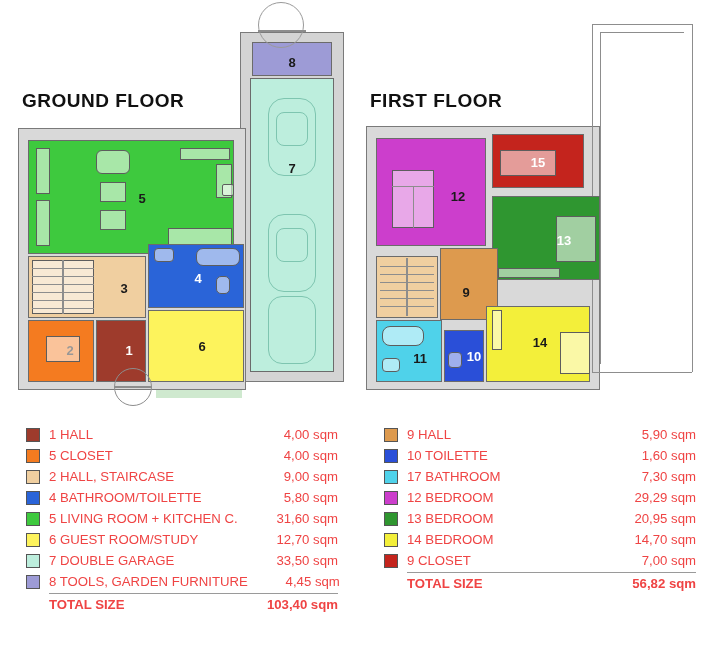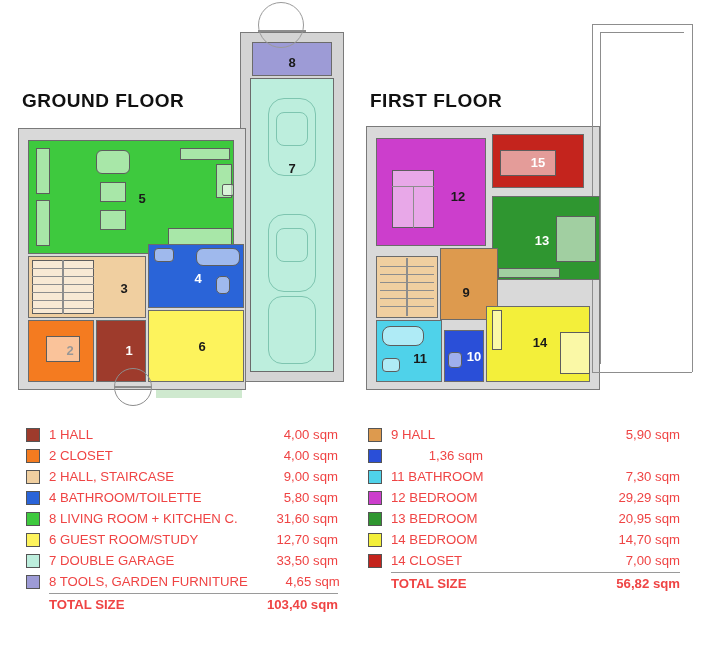--- a/index.html
+++ b/index.html
@@ -42,21 +42,21 @@
   .wall{position:absolute;background:#d9d9d9;border:1px solid #7a7a7a;box-sizing:border-box;}
   .thinline{position:absolute;background:#8d8d8d;}
   .furn{position:absolute;border:1px solid #5d5d5d;box-sizing:border-box;background:rgba(255,255,255,0.55);}
   .furn.nofill{background:transparent;}
   .door-arc{position:absolute;border:1px solid #8d8d8d;border-radius:50%;background:transparent;}
 
   
   .legend{position:absolute;left:0;top:424px;width:710px;height:222px;}
   .legend-col{position:absolute;top:0;}
   #legend-left{left:26px;width:312px;}
-  #legend-right{left:368px;width:312px;}
+  #legend-right{left:384px;width:312px;}
   .leg-row{
     position:relative;
     height:21px;
     display:flex;
     align-items:center;
     font-size:13.2px;
     color:#ef4444;
   }
   .swatch{
     width:14px;height:14px;
@@ -159,21 +159,21 @@
   <div class="rnum" style="left:458px;top:196px;">12</div>
   <div class="furn" style="left:392px;top:170px;width:42px;height:58px;"></div>
   <div class="thinline" style="left:392px;top:186px;width:42px;height:1px;"></div>
   <div class="thinline" style="left:413px;top:186px;width:1px;height:42px;"></div>
 
   <div class="room" style="left:492px;top:134px;width:92px;height:54px;background:#c4241d;"></div>
   <div class="rnum light" style="left:538px;top:162px;">15</div>
   <div class="furn" style="left:500px;top:150px;width:56px;height:26px;"></div>
 
   <div class="room" style="left:492px;top:196px;width:108px;height:84px;background:#2f9630;"></div>
-  <div class="rnum light" style="left:542px;top:240px;">13</div>
+  <div class="rnum light" style="left:564px;top:240px;">13</div>
   <div class="furn" style="left:556px;top:216px;width:40px;height:46px;"></div>
   <div class="furn" style="left:498px;top:268px;width:62px;height:10px;"></div>
 
   <div class="room" style="left:440px;top:248px;width:58px;height:72px;background:#dd9a4e;"></div>
   <div class="rnum" style="left:466px;top:292px;">9</div>
 
   <div class="room" style="left:376px;top:256px;width:62px;height:62px;background:#f0cfa0;"></div>
   <div class="thinline" style="left:380px;top:266px;width:54px;height:1px;"></div>
   <div class="thinline" style="left:380px;top:274px;width:54px;height:1px;"></div>
   <div class="thinline" style="left:380px;top:282px;width:54px;height:1px;"></div>
@@ -200,93 +200,94 @@
 <div class="legend">
 
   <div class="legend-col" id="legend-left">
     <div class="leg-row">
       <span class="swatch" style="background:#9e3b2c;"></span>
       <span class="leg-label">1 HALL</span>
       <span class="leg-val">4,00 sqm</span>
     </div>
     <div class="leg-row">
       <span class="swatch" style="background:#f47b20;"></span>
-      <span class="leg-label">2 CLOSET</span>
+      <span class="leg-label">5 CLOSET</span>
       <span class="leg-val">4,00 sqm</span>
     </div>
     <div class="leg-row">
       <span class="swatch" style="background:#f0cfa0;"></span>
       <span class="leg-label">2 HALL, STAIRCASE</span>
       <span class="leg-val">9,00 sqm</span>
     </div>
     <div class="leg-row">
       <span class="swatch" style="background:#2a64d8;"></span>
       <span class="leg-label">4 BATHROOM/TOILETTE</span>
       <span class="leg-val">5,80 sqm</span>
     </div>
     <div class="leg-row">
       <span class="swatch" style="background:#3ec93e;"></span>
-      <span class="leg-label">8 LIVING ROOM + KITCHEN C.</span>
+      <span class="leg-label">5 LIVING ROOM + KITCHEN C.</span>
       <span class="leg-val">31,60 sqm</span>
     </div>
     <div class="leg-row">
       <span class="swatch" style="background:#fdf35c;"></span>
       <span class="leg-label">6 GUEST ROOM/STUDY</span>
       <span class="leg-val">12,70 sqm</span>
     </div>
     <div class="leg-row">
       <span class="swatch" style="background:#bdeedd;"></span>
       <span class="leg-label">7 DOUBLE GARAGE</span>
       <span class="leg-val">33,50 sqm</span>
     </div>
     <div class="leg-row">
       <span class="swatch" style="background:#9d9bd6;"></span>
       <span class="leg-label">8 TOOLS, GARDEN FURNITURE</span>
-      <span class="leg-val">4,65 sqm</span>
+      <span class="leg-val">4,45 sqm</span>
     </div>
     <div class="divider" style="top:169px;"></div>
     <div class="leg-row leg-total" style="margin-top:2px;">
       <span class="leg-label">TOTAL SIZE</span>
       <span class="leg-val">103,40 sqm</span>
     </div>
   </div>
 
   <div class="legend-col" id="legend-right">
     <div class="leg-row">
       <span class="swatch" style="background:#dd9a4e;"></span>
       <span class="leg-label">9 HALL</span>
       <span class="leg-val">5,90 sqm</span>
     </div>
     <div class="leg-row">
       <span class="swatch" style="background:#2a4fd8;"></span>
-      <span class="leg-val">1,36 sqm</span>
+      <span class="leg-label">10 TOILETTE</span>
+      <span class="leg-val">1,60 sqm</span>
     </div>
     <div class="leg-row">
       <span class="swatch" style="background:#4fd2ea;"></span>
-      <span class="leg-label">11 BATHROOM</span>
+      <span class="leg-label">17 BATHROOM</span>
       <span class="leg-val">7,30 sqm</span>
     </div>
     <div class="leg-row">
       <span class="swatch" style="background:#cc3ecc;"></span>
       <span class="leg-label">12 BEDROOM</span>
       <span class="leg-val">29,29 sqm</span>
     </div>
     <div class="leg-row">
       <span class="swatch" style="background:#2f9630;"></span>
       <span class="leg-label">13 BEDROOM</span>
       <span class="leg-val">20,95 sqm</span>
     </div>
     <div class="leg-row">
       <span class="swatch" style="background:#f3ef3a;"></span>
       <span class="leg-label">14 BEDROOM</span>
       <span class="leg-val">14,70 sqm</span>
     </div>
     <div class="leg-row">
       <span class="swatch" style="background:#c4241d;"></span>
-      <span class="leg-label">14 CLOSET</span>
+      <span class="leg-label">9 CLOSET</span>
       <span class="leg-val">7,00 sqm</span>
     </div>
     <div class="divider" style="top:148px;"></div>
     <div class="leg-row leg-total" style="margin-top:2px;">
       <span class="leg-label">TOTAL SIZE</span>
       <span class="leg-val">56,82 sqm</span>
     </div>
   </div>
 
 </div>

